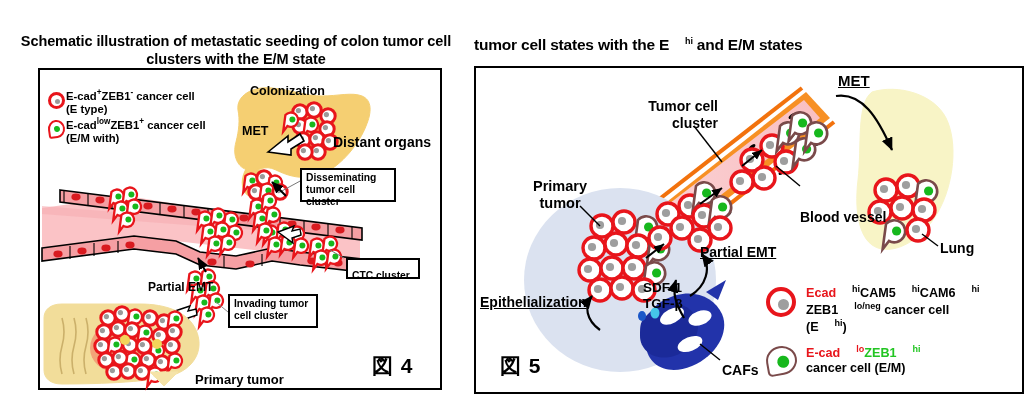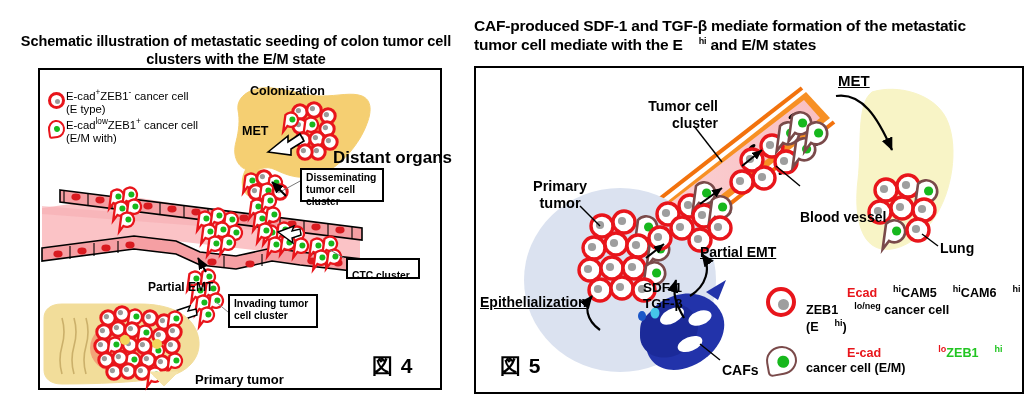--- a/index.html
+++ b/index.html
@@ -13,68 +13,68 @@
               letter-spacing:-.1px;}
   #title-right{left:474px;top:16px;width:556px;text-align:left;font-size:15.5px;
                letter-spacing:-.2px;}
 
   
   .panel{position:absolute;background:#fff;border:2.5px solid #000;box-sizing:border-box;}
   #panel-left{left:38px;top:68px;width:404px;height:322px;}
   #panel-right{left:474px;top:66px;width:550px;height:328px;}
 
   
-  .legend-row{position:absolute;font-size:11.3px;font-weight:normal;line-height:1.18;}
+  .legend-row{position:absolute;font-size:11.3px;font-weight:bold;line-height:1.18;}
   #legend-e{left:66px;top:88px;width:180px;}
   #legend-em{left:66px;top:117px;width:180px;}
   .sup{font-size:8.2px;vertical-align:super;}
 
   
   .glyph{position:absolute;}
   .cell-e{width:17px;height:17px;border-radius:50%;border:3px solid #e8151b;
           background:#fff;box-sizing:border-box;}
   .cell-e .nuc{position:absolute;left:4px;top:4px;width:5px;height:5px;border-radius:50%;
                background:#9a9a9a;}
   .cell-em{width:17px;height:18px;border:2px solid #e8151b;background:#fff;
            box-sizing:border-box;border-radius:50% 50% 50% 14%;transform:rotate(-8deg);}
   .cell-em .nuc{position:absolute;left:4px;top:4px;width:6px;height:6px;border-radius:50%;
                 background:#17b81d;}
 
   
   .callout{position:absolute;border:2px solid #000;background:#fff;font-size:10.3px;
            font-weight:bold;line-height:1.18;padding:2px 4px;box-sizing:border-box;}
-  #box-dissem{left:300px;top:168px;width:84px;height:34px;}
+  #box-dissem{left:300px;top:168px;width:96px;height:34px;}
   #box-ctc{left:346px;top:258px;width:74px;height:21px;padding-top:10px;}
   #box-invading{left:228px;top:294px;width:90px;height:34px;}
 
   
   .lbl{position:absolute;font-weight:bold;}
   #lbl-coloniz{left:250px;top:84px;font-size:12.5px;}
   #lbl-met-l{left:242px;top:124px;font-size:12.5px;}
-  #lbl-distant{left:333px;top:148px;font-size:17px;}
+  #lbl-distant{left:333px;top:134px;font-size:14px;}
   #lbl-partial-l{left:148px;top:280px;font-size:12px;}
   #lbl-primary-l{left:195px;top:372px;font-size:13px;}
   #fig4{left:372px;top:352px;font-size:21px;font-weight:bold;letter-spacing:1px;}
 
   #lbl-tumorcc{left:608px;top:98px;font-size:14px;text-align:right;width:110px;line-height:1.2;}
   #lbl-met-r{left:838px;top:72px;font-size:15px;text-decoration:underline;}
   #lbl-bloodv{left:800px;top:180px;font-size:14px;line-height:1.2;margin-top:29px;}
   #lbl-primary-r{left:512px;top:178px;font-size:14.5px;text-align:center;width:96px;line-height:1.2;}
   #lbl-partial-r{left:700px;top:244px;font-size:14px;text-decoration:underline;}
   #lbl-epith{left:480px;top:294px;font-size:14px;text-decoration:underline;}
   #lbl-sdf{left:623px;top:280px;font-size:13.5px;font-weight:bold;line-height:1.18;margin-left:20px;}
   #lbl-cafs{left:722px;top:362px;font-size:14px;}
   #lbl-lung{left:940px;top:240px;font-size:14px;}
   #fig5{left:500px;top:352px;font-size:21px;font-weight:bold;letter-spacing:1px;}
 
   
   #rlegend{position:absolute;left:760px;top:284px;width:250px;}
   .rl-row{position:relative;margin-bottom:9px;padding-left:46px;font-size:12.6px;
           font-weight:bold;line-height:1.17;}
-  .rl-red{color:#e8151b;margin-left:41px;}
+  .rl-red{color:#e8151b;}
   .rl-green{color:#22c522;}
   .big-e{position:absolute;left:6px;top:3px;width:30px;height:30px;border-radius:50%;
          border:4px solid #e8151b;background:#fff;box-sizing:border-box;}
   .big-e .nuc{position:absolute;left:8px;top:8px;width:11px;height:11px;border-radius:50%;
               background:#9e9e9e;}
   .big-em{position:absolute;left:6px;top:2px;width:31px;height:29px;border:2.6px solid #7a4a4a;
           background:#fff;box-sizing:border-box;border-radius:50% 50% 50% 16%;
           transform:rotate(-10deg);}
   .big-em .nuc{position:absolute;left:9px;top:8px;width:12px;height:12px;border-radius:50%;
                background:#17b81d;}
@@ -86,22 +86,22 @@
 </head>
 <body>
 
 <div class="stage">
 
   <div class="title" id="title-left">
     <span>Schematic illustration of metastatic seeding of colon tumor cell clusters with the E/M state</span>
   </div>
 
   <div class="title" id="title-right">
-    <span>CAF-produced SDF-1 and TGF-β mediate formation of the metastatic</span><br>
-    <span>tumor cell mediate with the E</span><span class="sup-s">hi</span><span> and E/M states</span>
+    <br>
+    <span>tumor cell states with the E</span><span class="sup-s">hi</span><span> and E/M states</span>
   </div>
 
   <div class="panel" id="panel-left"></div>
 
   <div class="svgwrap">
   <svg width="1032" height="402" viewBox="0 0 1032 402">
     <defs>
 
       <g id="cE">
         <circle cx="0" cy="0" r="7.2" fill="#fff" stroke="#e8151b" stroke-width="3"></circle>

